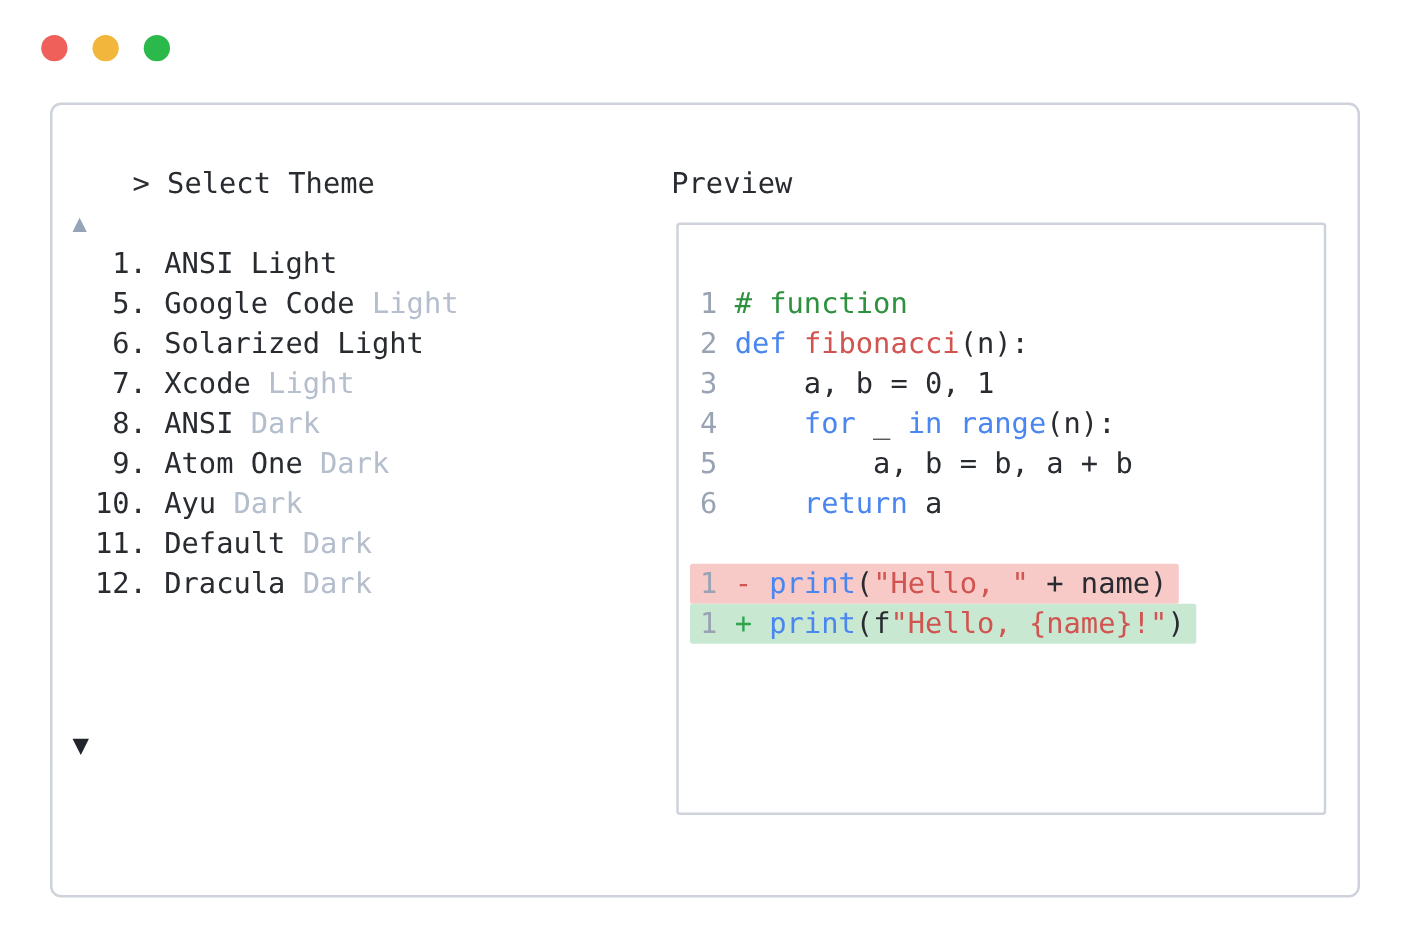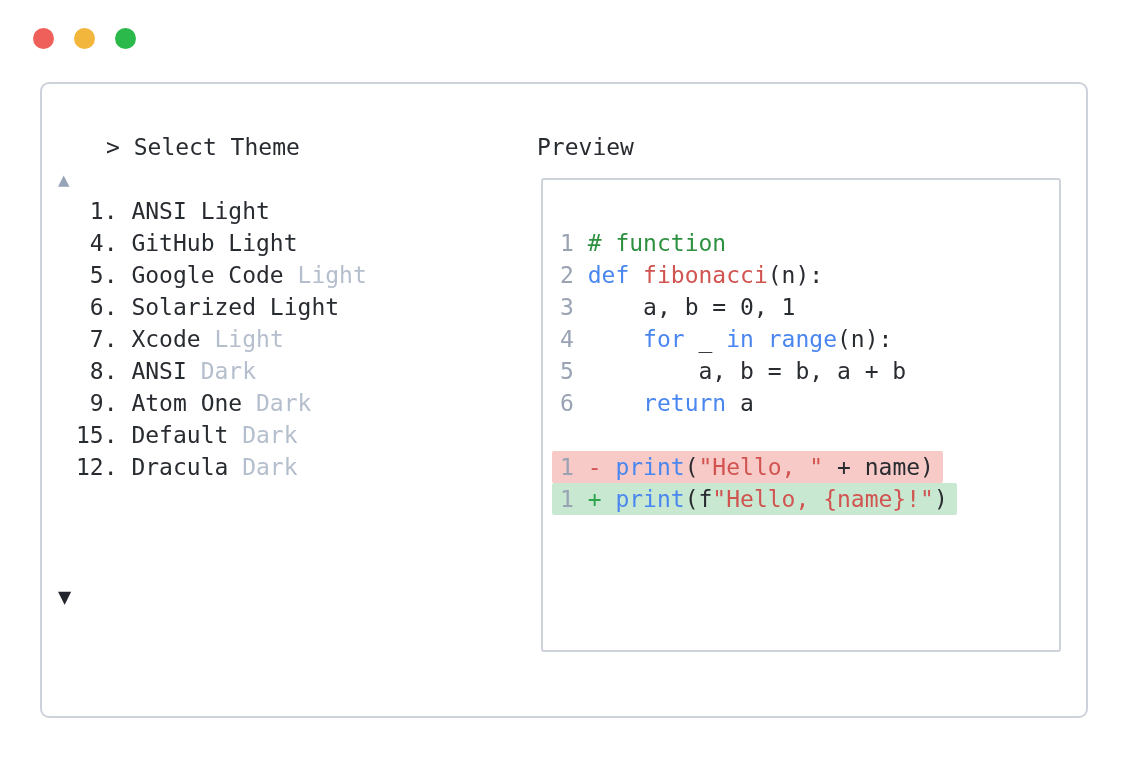--- a/index.html
+++ b/index.html
@@ -69,27 +69,27 @@
   </div>
 
   <div class="dialog">
 
     <div class="prompt mono">&gt; Select Theme</div>
 
     <div class="scroll-up">▲</div>
 
     <div class="list">
         <div class="list-row"><span class="marker"></span><span class="num"> 1. </span><span class="name">ANSI Light</span></div>
-        <div class="list-row"><span class="marker"></span><span class="num"> 4. </span><span class="name">GitHub Light</span></div>
         <div class="list-row"><span class="marker"></span><span class="num"> 5. </span><span class="name">Google Code</span><span class="suffix"> Light</span></div>
         <div class="list-row"><span class="marker"></span><span class="num"> 6. </span><span class="name">Solarized Light</span></div>
         <div class="list-row"><span class="marker"></span><span class="num"> 7. </span><span class="name">Xcode</span><span class="suffix"> Light</span></div>
         <div class="list-row"><span class="marker"></span><span class="num"> 8. </span><span class="name">ANSI</span><span class="suffix"> Dark</span></div>
         <div class="list-row"><span class="marker"></span><span class="num"> 9. </span><span class="name">Atom One</span><span class="suffix"> Dark</span></div>
-        <div class="list-row"><span class="marker"></span><span class="num">15. </span><span class="name">Default</span><span class="suffix"> Dark</span></div>
+        <div class="list-row"><span class="marker"></span><span class="num">10. </span><span class="name">Ayu</span><span class="suffix"> Dark</span></div>
+        <div class="list-row"><span class="marker"></span><span class="num">11. </span><span class="name">Default</span><span class="suffix"> Dark</span></div>
         <div class="list-row"><span class="marker"></span><span class="num">12. </span><span class="name">Dracula</span><span class="suffix"> Dark</span></div>
       </div>
 
     <div class="scroll-down">▼</div>
 
     <div class="preview-label mono">Preview</div>
 
     <div class="preview-box">
       <div class="code">
           <div class="code-line"><span class="line-inner"><span class="lnum">1 </span><span class="tok-comment"># function</span></span></div>

